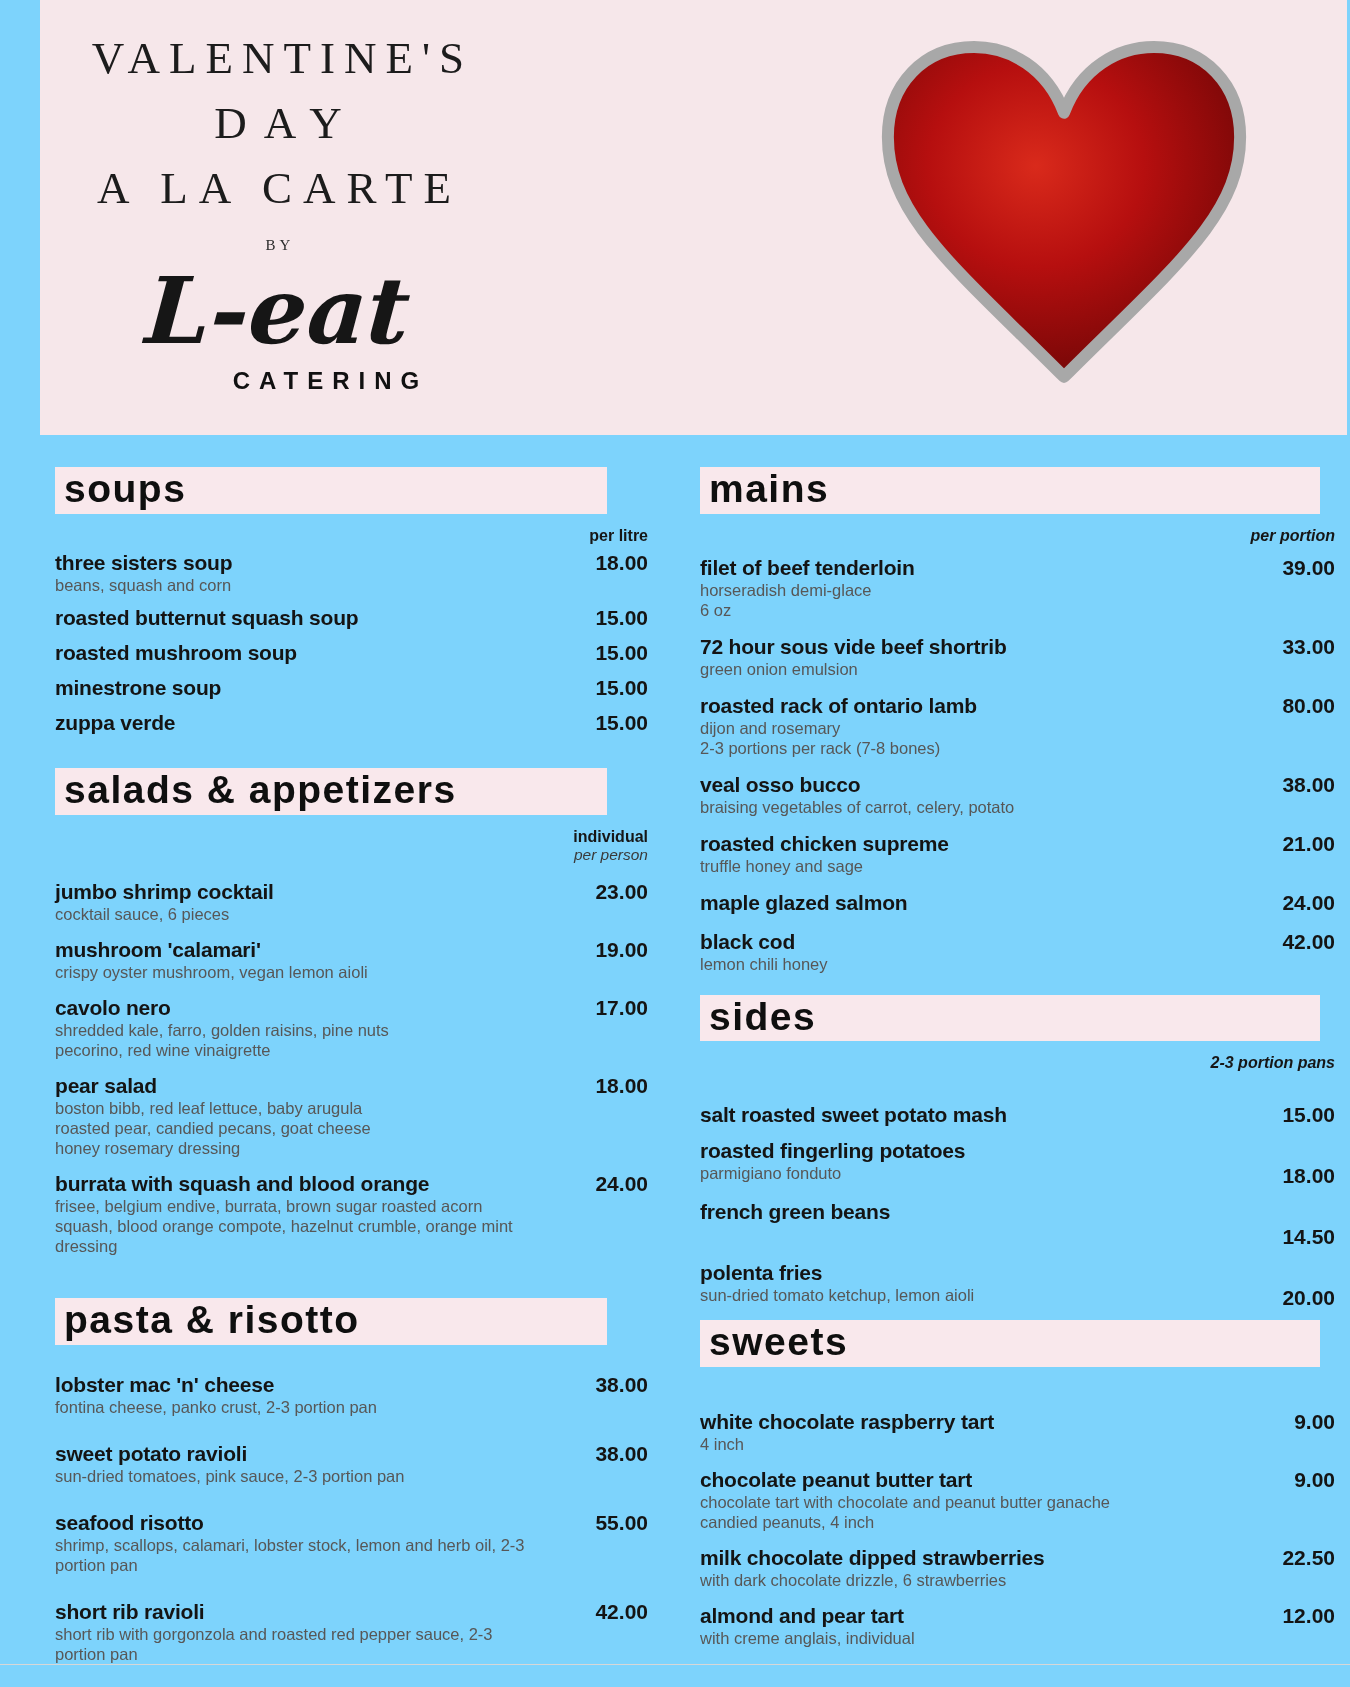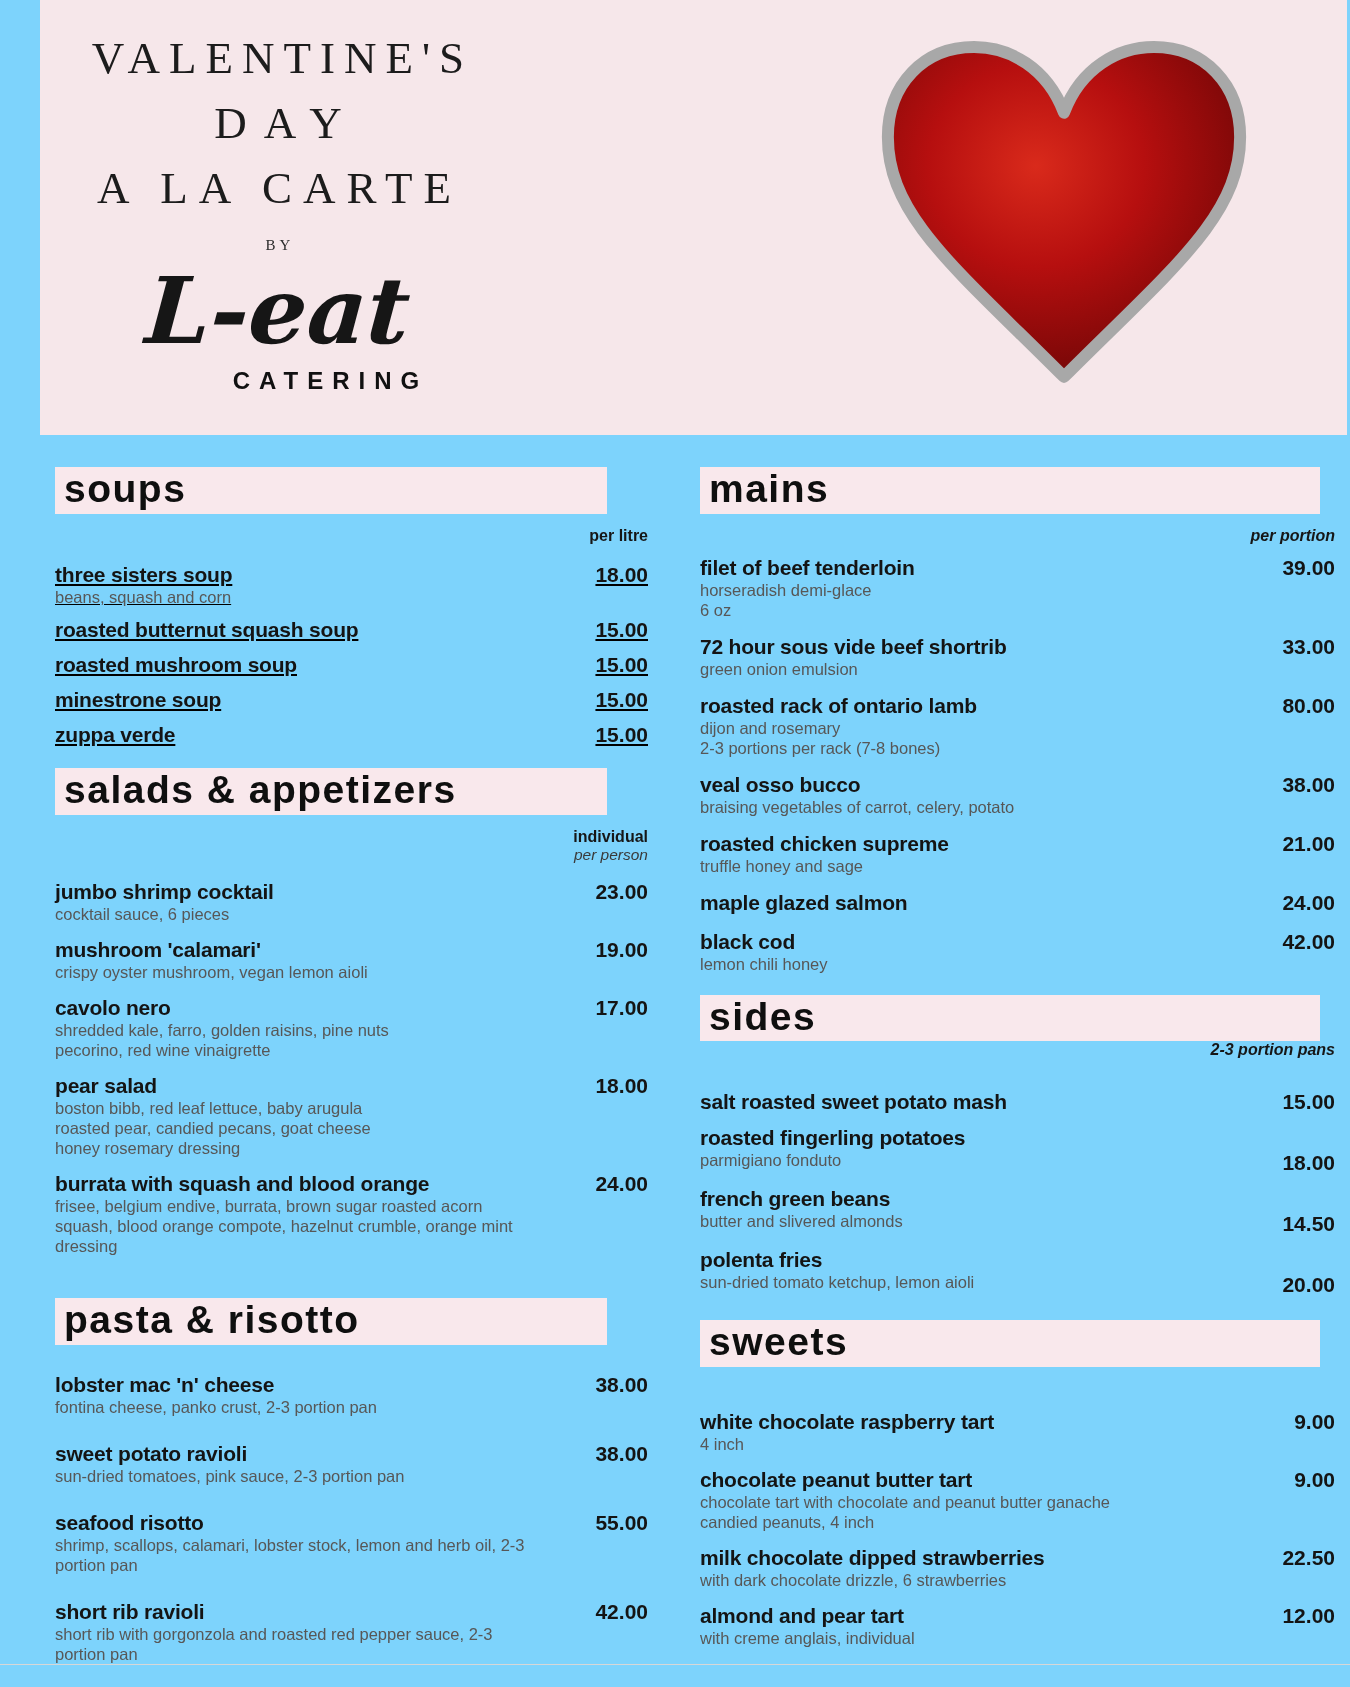--- a/index.html
+++ b/index.html
@@ -33,27 +33,27 @@
   .sec-sweets{left:700px;top:1320px;width:635px;}
 
   .band{background:var(--band-bg);height:47px;display:flex;align-items:center;padding-left:9px;}
   .sec-soups .band,.sec-salads .band,.sec-pasta .band{width:552px;}
   .sec-mains .band,.sec-sides .band,.sec-sweets .band{width:620px;}
   .sec-sides .band{height:46px;}
   .band-title{font-size:39px;font-weight:700;letter-spacing:1.5px;color:#0f0f0f;line-height:1;padding-bottom:4px;}
 
   .price-note{text-align:right;}
   .sec-soups .price-note,.sec-salads .price-note,.sec-mains .price-note{margin-top:13px;}
-  .sec-sides .price-note{margin-top:0;text-align:right;}
+  .sec-sides .price-note{margin-top:13px;text-align:right;}
   .pn{font-size:16px;line-height:18px;color:#161616;}
   .pn-bold{font-weight:700;}
   .pn-bold_italic{font-weight:700;font-style:italic;}
   .pn-italic{font-style:italic;font-weight:400;font-size:15.5px;line-height:17px;color:#3a3a3a;}
 
-  .sec-soups  .items{margin-top:18px;text-decoration:underline;}
+  .sec-soups  .items{margin-top:6px;}
   .sec-salads .items{margin-top:17px;}
   .sec-pasta  .items{margin-top:28px;}
   .sec-mains  .items{margin-top:11px;}
   .sec-sides  .items{margin-top:31px;}
   .sec-sweets .items{margin-top:43px;}
 
   .item{display:flex;justify-content:space-between;align-items:flex-start;}
   .sec-soups  .item{margin-bottom:11px;}
   .sec-salads .item{margin-bottom:14px;}
   .sec-pasta  .item{margin-bottom:25px;}
@@ -346,23 +346,20 @@
       <div class="item-name">roasted fingerling potatoes</div>
       <div class="item-descs">
                 <div class="item-desc">parmigiano fonduto</div>
               </div>
     </div>
     <div class="item-price">18.00</div>
   </div>
           <div class="item price-desc">
     <div class="item-main">
       <div class="item-name">french green beans</div>
-      <div class="item-descs">
-                <div class="item-desc">butter and slivered almonds</div>
-              </div>
     </div>
     <div class="item-price">14.50</div>
   </div>
           <div class="item price-desc">
     <div class="item-main">
       <div class="item-name">polenta fries</div>
       <div class="item-descs">
                 <div class="item-desc">sun-dried tomato ketchup, lemon aioli</div>
               </div>
     </div>

